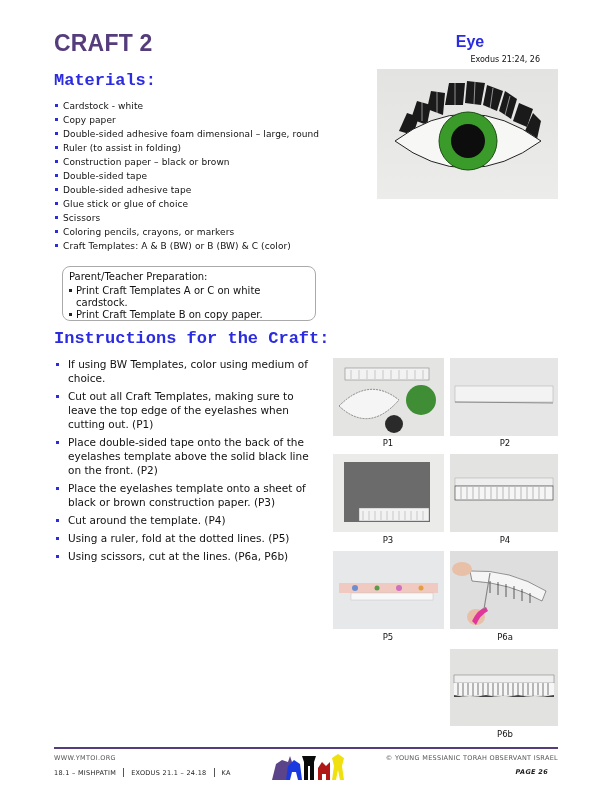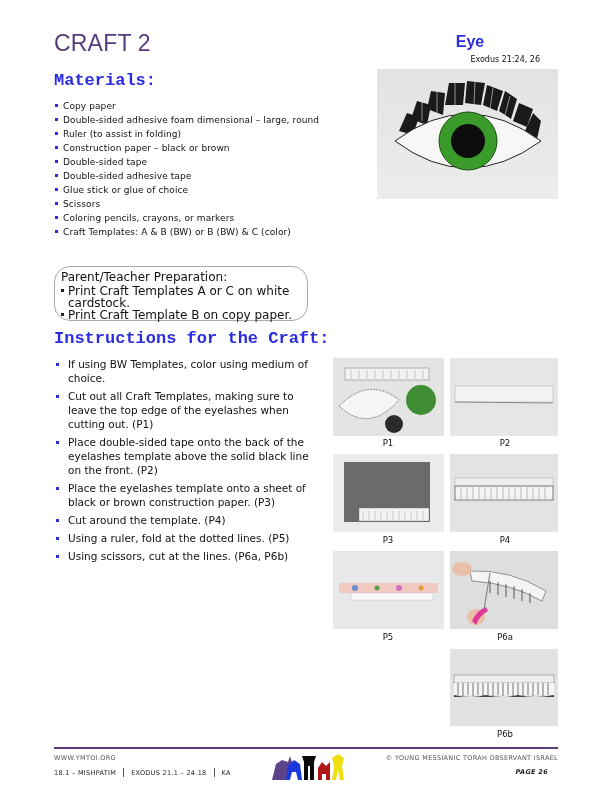--- a/index.html
+++ b/index.html
@@ -1,29 +1,29 @@
 <!DOCTYPE html>
 <html><head>
 <meta charset="utf-8">
 <style>
   * { box-sizing: border-box; margin: 0; padding: 0; }
   html, body { width: 612px; height: 792px; background: #ffffff; overflow: hidden; }
   body { position: relative; font-family: "DejaVu Sans", sans-serif; color: #111; }
 
-  .title { position: absolute; left: 54px; top: 30px; font-family: "Liberation Sans", sans-serif; font-weight: normal; font-size: 23px; color: #553d7c; letter-spacing: 0.2px; }
+  .title { position: absolute; left: 54px; top: 30px; font-family: "Liberation Sans", sans-serif; font-weight: bold; font-size: 23px; color: #553d7c; letter-spacing: 0.2px; }
 
   .h-blue { position: absolute; font-family: Liberation Mono, monospace; font-weight: bold; color: #2b2be0; font-size: 17px; }
   .materials-h { left: 54px; top: 71px; }
   .instr-h { left: 54px; top: 329px; }
 
   .mat-list { position: absolute; left: 54px; top: 99px; list-style: none; font-size: 9px; line-height: 14px; letter-spacing: 0.1px; }
   .mat-list li { position: relative; padding-left: 9px; white-space: nowrap; }
   .mat-list li::before { content: ""; position: absolute; left: 1px; top: 5px; width: 3px; height: 3px; background: #2b2be0; }
 
-  .prep-box { position: absolute; left: 54px; top: 266px; width: 254px; height: 55px; border: 1px solid #aaa; border-radius: 16px; padding: 4px 6px; font-size: 12px; line-height: 12px; }
+  .prep-box { position: absolute; left: 62px; top: 266px; width: 254px; height: 55px; border: 1px solid #aaa; border-radius: 8px; padding: 4px 6px; font-size: 10px; line-height: 12px; }
   .prep-box .prep-title { margin-bottom: 2px; }
   .prep-box ul { list-style: none; }
   .prep-box li { position: relative; padding-left: 7px; }
   .prep-box li::before { content: ""; position: absolute; left: 0; top: 4px; width: 3px; height: 3px; background: #222; }
 
   .steps { position: absolute; left: 54px; top: 357px; width: 270px; list-style: none; font-size: 10.5px; line-height: 14px; }
   .steps li { position: relative; padding-left: 14px; margin-bottom: 4px; }
   .steps li::before { content: ""; position: absolute; left: 2px; top: 6px; width: 3px; height: 3px; background: #2b2be0; }
 
   .eye-title { position: absolute; left: 400px; width: 140px; top: 33px; text-align: center; font-family: "Liberation Sans", sans-serif; font-weight: bold; font-size: 16px; color: #2b2be0; }
@@ -44,20 +44,21 @@
 
   .logo { position: absolute; left: 268px; top: 752px; width: 80px; height: 30px; }
 </style>
 </head>
 <body>
 
 <div class="title">CRAFT 2</div>
 
 <div class="h-blue materials-h">Materials:</div>
 <ul class="mat-list">
+  <li>Cardstock - white</li>
   <li>Copy paper</li>
   <li>Double-sided adhesive foam dimensional – large, round</li>
   <li>Ruler (to assist in folding)</li>
   <li>Construction paper – black or brown</li>
   <li>Double-sided tape</li>
   <li>Double-sided adhesive tape</li>
   <li>Glue stick or glue of choice</li>
   <li>Scissors</li>
   <li>Coloring pencils, crayons, or markers</li>
   <li>Craft Templates: A &amp; B (BW) or B (BW) &amp; C (color)</li>

